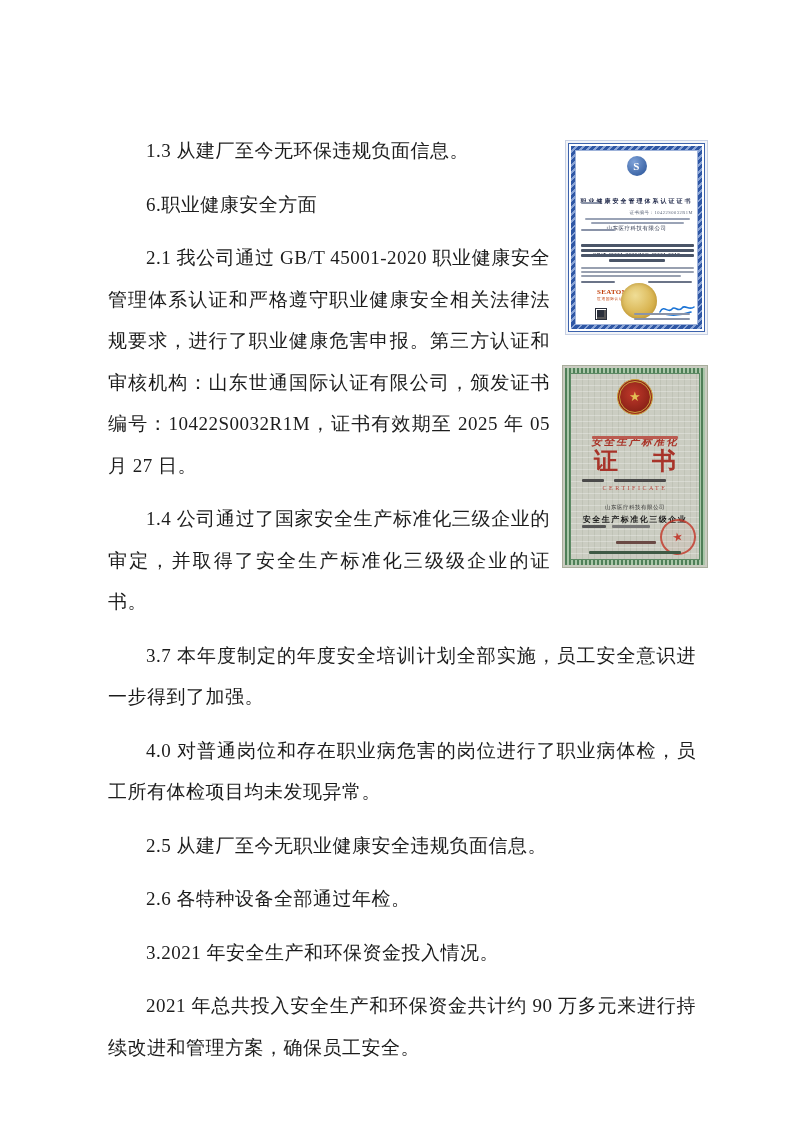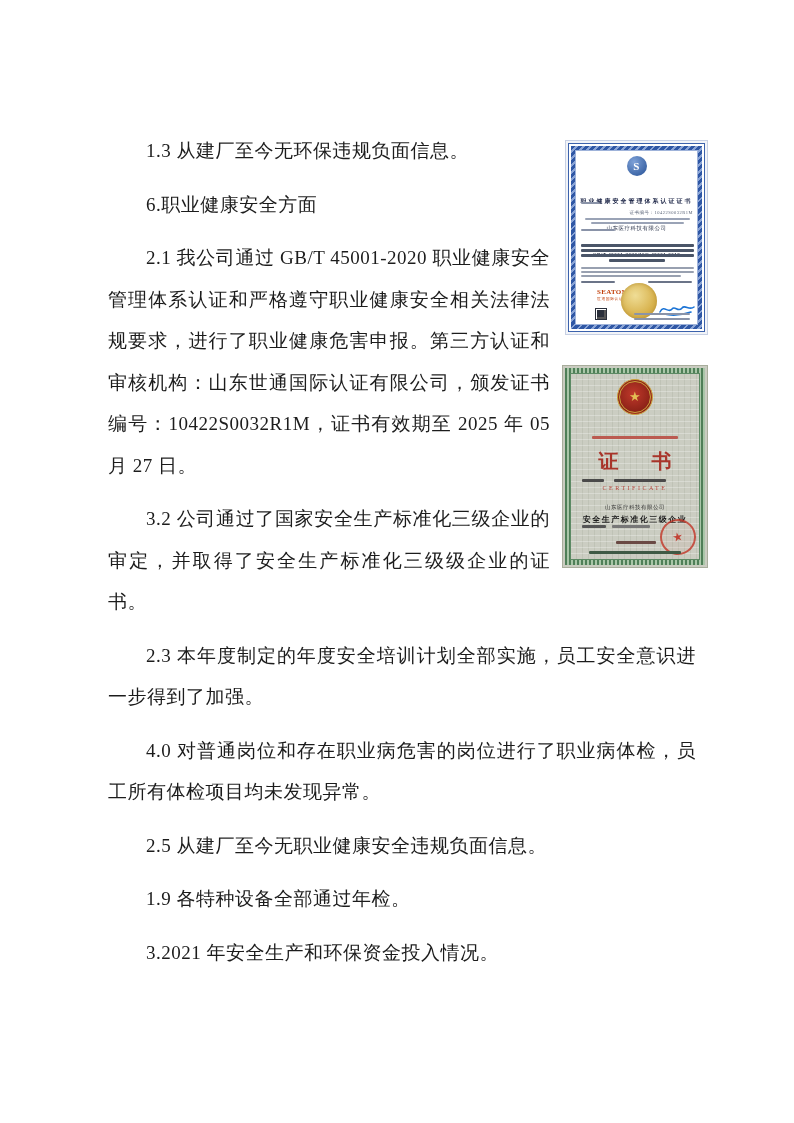--- a/index.html
+++ b/index.html
@@ -73,21 +73,21 @@
   }
   .cg-band > * { position:absolute; }
   .emblem {
     top:6px; left:50%; transform:translateX(-50%);
     width:36px; height:36px; border-radius:50%;
     background:radial-gradient(circle at 45% 40%,#c0392b,#8e2318 70%);
     border:3px double #c9a43c; box-sizing:border-box;
     color:#e3bd54; font-size:13px; line-height:29px; text-align:center;
   }
   .cg-script { top:48px; left:0; width:100%; text-align:center; font-size:10.5px; font-weight:bold; font-style:italic; color:#a93327; letter-spacing:2px; white-space:nowrap; }
-  .cg-zhengshu { top:68px; left:0; width:100%; text-align:center; font-size:20px; font-weight:bold; color:#a8342a; letter-spacing:14px; text-indent:14px; white-space:nowrap; }
+  .cg-zhengshu { top:68px; left:0; width:100%; text-align:center; font-size:24px; font-weight:bold; color:#a8342a; letter-spacing:14px; text-indent:14px; white-space:nowrap; }
   .cg-en { top:95px; left:0; width:100%; text-align:center; font-size:6px; color:#b5443a; letter-spacing:2.5px; }
   .cg-company { top:114px; left:0; width:100%; text-align:center; font-size:5.5px; color:#2c2c2c; letter-spacing:0.5px; }
   .cg-level { top:126px; left:0; width:100%; text-align:center; font-size:8px; font-weight:bold; color:#1b1b1b; letter-spacing:1.5px; white-space:nowrap; }
   .red-seal {
     top:146px; right:4px; width:36px; height:36px; border-radius:50%;
     border:2px solid rgba(193,44,31,.75); box-sizing:border-box;
     background:rgba(220,80,60,.05); transform:rotate(-12deg);
     color:rgba(193,44,31,.85); font-size:12px; line-height:32px; text-align:center;
   }
 </style>
@@ -138,20 +138,21 @@
             <div class="qr-code"></div>
             <div class="bar" style="bottom:10px;right:8px;width:56px;height:2px;background:#8a93a8"></div>
             <div class="bar" style="bottom:5px;right:8px;width:56px;height:2px;background:#8a93a8"></div>
           </div>
         </div>
       </div>
 
       <div class="cert-green">
         <div class="cg-band">
           <div class="emblem">★</div>
+          <div class="cg-script">安全生产标准化</div>
           <div class="bar" style="top:63px;left:50%;transform:translateX(-50%);width:86px;height:2.5px;background:#bb5a50"></div>
           <div class="cg-zhengshu">证 书</div>
           <div class="cg-en">CERTIFICATE</div>
 
           <div class="bar" style="top:106px;left:12px;width:22px;height:2.5px;background:#4a4a4a"></div>
           <div class="bar" style="top:106px;left:44px;width:52px;height:2.5px;background:#4a4a4a"></div>
           <div class="cg-company">山东医疗科技有限公司</div>
           <div class="cg-level">安全生产标准化三级企业</div>
 
           <div class="bar" style="top:152px;left:12px;width:24px;height:2.5px;background:#555"></div>
@@ -160,20 +161,21 @@
           <div class="red-seal">★</div>
           <div class="bar" style="bottom:6px;left:50%;transform:translateX(-50%);width:92px;height:3px;background:#3f5a45"></div>
         </div>
       </div>
 
     </div>
 
   <p>1.3 从建厂至今无环保违规负面信息。</p>
       <p>6.职业健康安全方面</p>
       <p>2.1 我公司通过 GB/T 45001-2020 职业健康安全管理体系认证和严格遵守职业健康安全相关法律法规要求，进行了职业健康危害申报。第三方认证和审核机构：山东世通国际认证有限公司，颁发证书编号：10422S0032R1M，证书有效期至 2025 年 05 月 27 日。</p>
-      <p>3.2 公司通过了国家安全生产标准化三级企业的审定，并取得了安全生产标准化三级级企业的证书。</p>
-      <p>2.3 本年度制定的年度安全培训计划全部实施，员工安全意识进一步得到了加强。</p>
+      <p>1.4 公司通过了国家安全生产标准化三级企业的审定，并取得了安全生产标准化三级级企业的证书。</p>
+      <p>3.7 本年度制定的年度安全培训计划全部实施，员工安全意识进一步得到了加强。</p>
       <p>4.0 对普通岗位和存在职业病危害的岗位进行了职业病体检，员工所有体检项目均未发现异常。</p>
       <p>2.5 从建厂至今无职业健康安全违规负面信息。</p>
-      <p>1.9 各特种设备全部通过年检。</p>
+      <p>2.6 各特种设备全部通过年检。</p>
       <p>3.2021 年安全生产和环保资金投入情况。</p>
+      <p>2021 年总共投入安全生产和环保资金共计约 90 万多元来进行持续改进和管理方案，确保员工安全。</p>
     </div>
 </div>
 
 </body></html>

